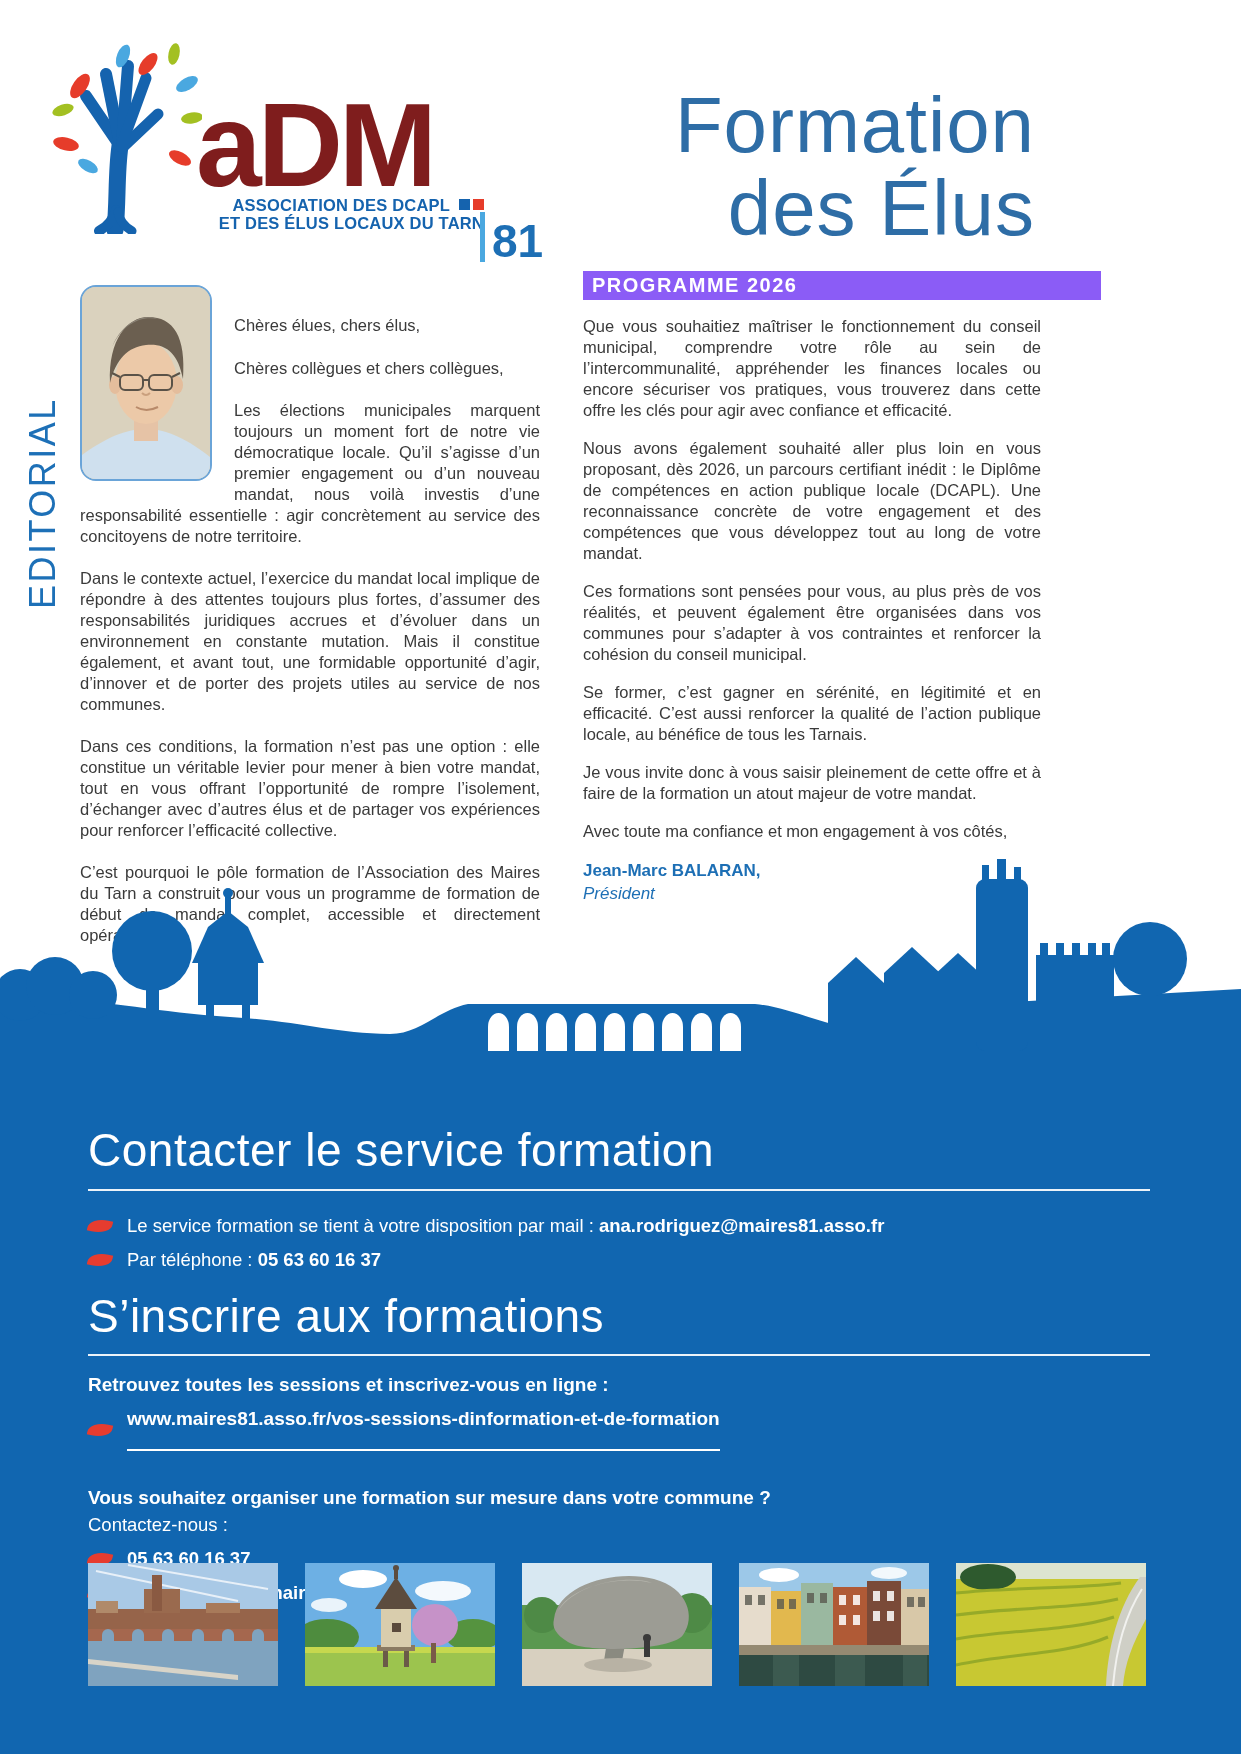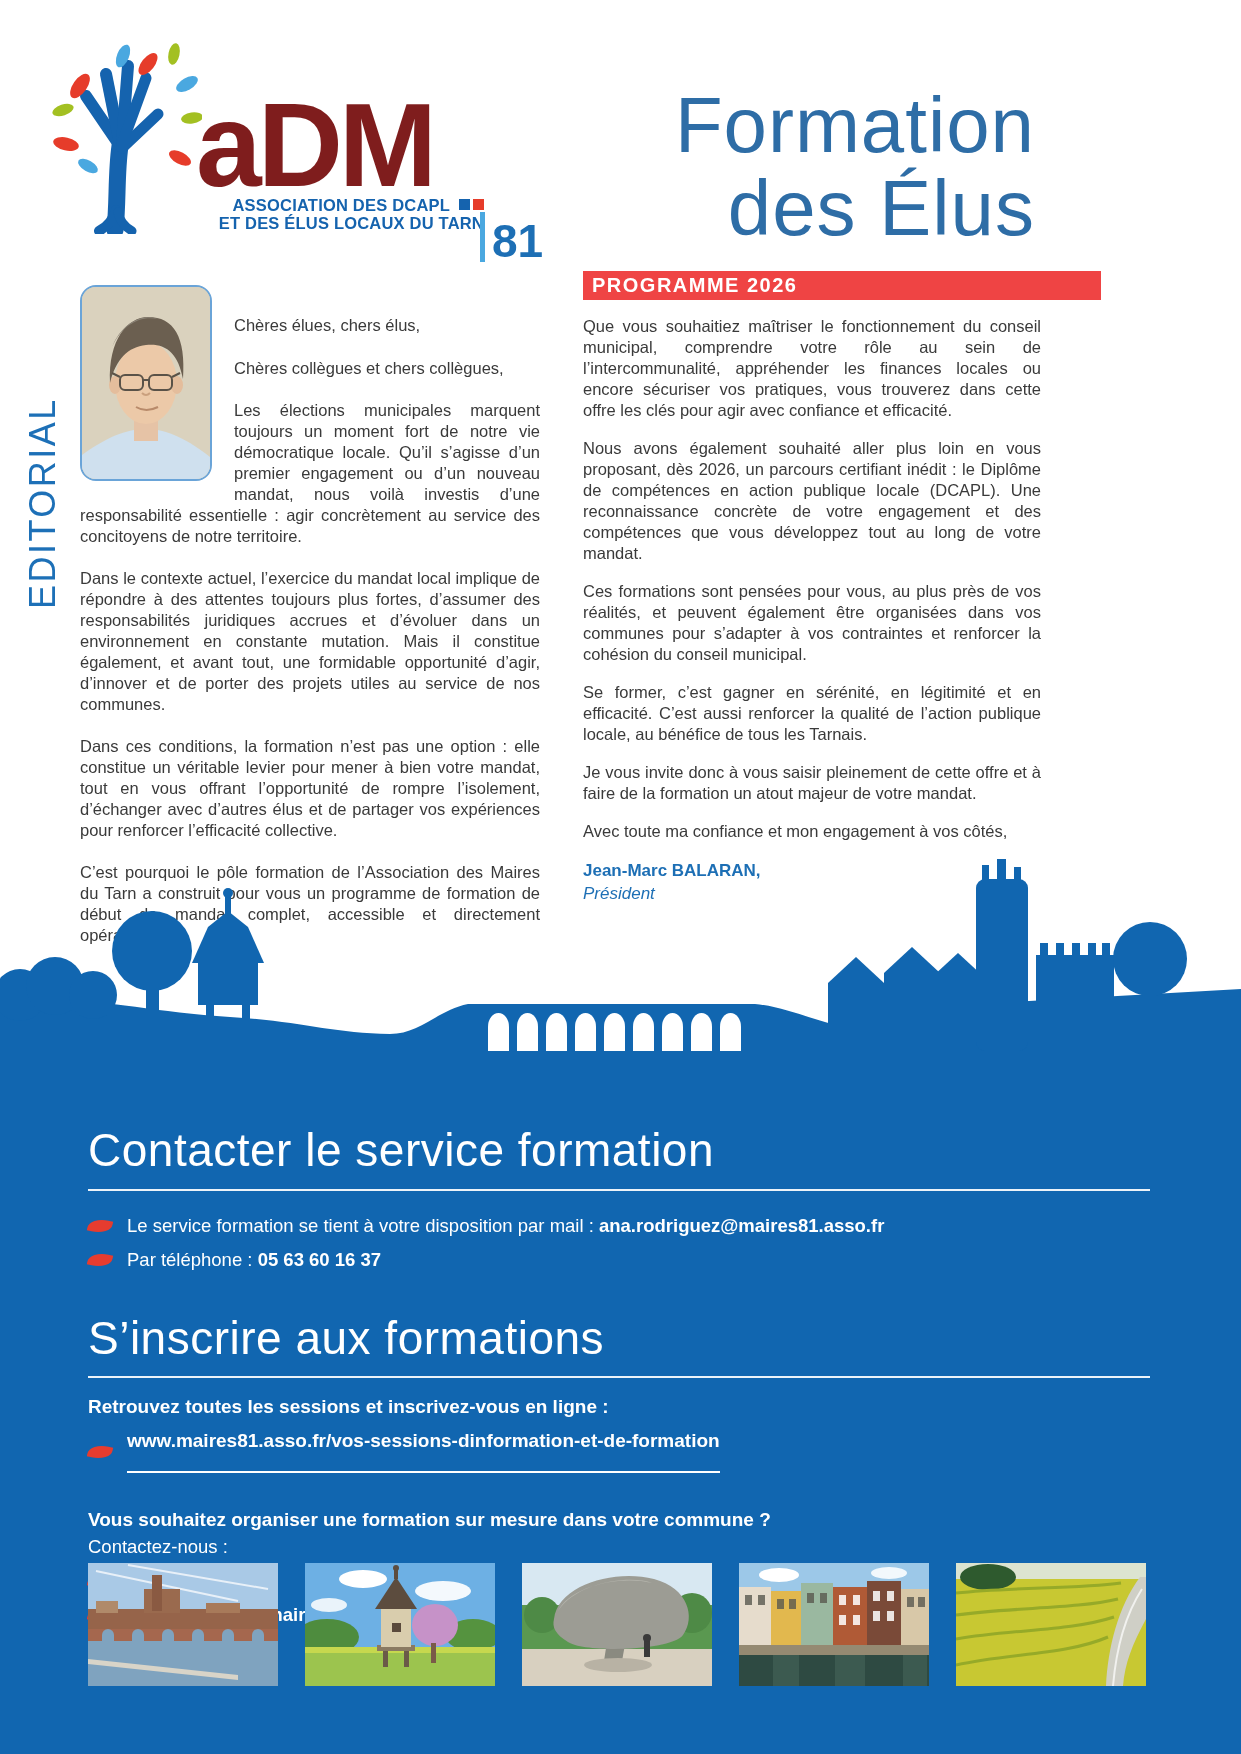--- a/index.html
+++ b/index.html
@@ -42,21 +42,21 @@
     float:left;width:128px;height:192px;border:2px solid #6aa4d8;border-radius:16px;
     overflow:hidden;margin-right:22px;margin-bottom:8px;background:#ddd6c2;
   }
   .portrait svg{display:block;width:100%;height:100%;}
   .bodytext{font-size:16.5px;line-height:21px;color:#3a3a3a;text-align:justify;}
   .col-left p, .col-right p{margin:0;}
   .greet1{margin-top:30px !important;}
   .greet2{margin-top:22px !important;}
   .col-left p + p{margin-top:21px;}
   .banner{
-    width:calc(100% + 60px);height:29px;background:#ef4444;color:#ffffff;
+    width:calc(100% + 60px);height:29px;background:#8b5cf6;color:#ffffff;
     font-weight:bold;font-size:20px;letter-spacing:1.5px;line-height:29px;
     padding-left:9px;box-sizing:border-box;
   }
   .col-right p{margin-top:17px;}
   .col-right .first-p{margin-top:16px;}
   .sig-name{color:#1d6fb5;font-weight:bold;font-size:17px;margin-top:18px;}
   .sig-role{color:#1d6fb5;font-style:italic;font-size:17px;margin-top:2px;}
   
   .skyline{height:245px;position:relative;}
   .skyline svg{display:block;width:100%;height:100%;}
@@ -70,21 +70,21 @@
   }
   .rule{height:2px;background:rgba(255,255,255,.92);margin:13px 91px 0 0;}
   .bline{display:flex;align-items:center;gap:15px;font-size:18.5px;}
   .leaf{
     flex:none;width:24px;height:14px;background:#e63c2f;
     border-radius:80% 0 80% 0;transform:rotate(12deg);
   }
   .m-b1{margin-top:24px;}
   .m-b2{margin-top:12px;}
   .bold{font-weight:bold;}
-  .title2{padding-top:0;margin-top:42px;}
+  .title2{padding-top:0;margin-top:20px;}
   .lead-bold{font-weight:bold;font-size:19px;margin-top:18px;}
   .linktext{font-weight:bold;font-size:19px;border-bottom:2px solid #fff;padding-bottom:19px;cursor:pointer;}
   .q-bold{font-weight:bold;font-size:19px;margin-top:36px;}
   .contact-plain{font-size:18.5px;margin-top:5px;}
   .photos{position:absolute;left:88px;top:463px;display:flex;gap:27px;}
   .photo{width:190px;height:123px;overflow:hidden;background:#cdd;flex:none;}
   .photo svg{display:block;width:100%;height:100%;}
 </style>
 </head>
 <body>

